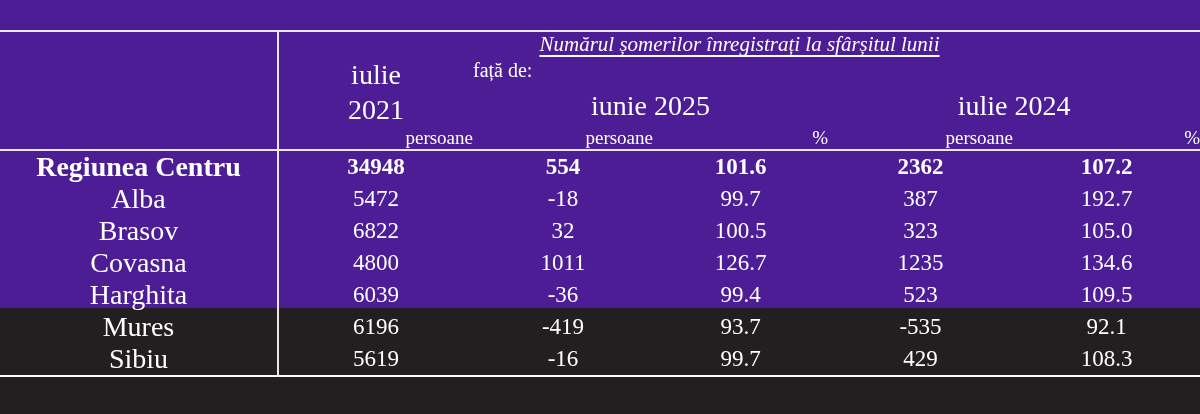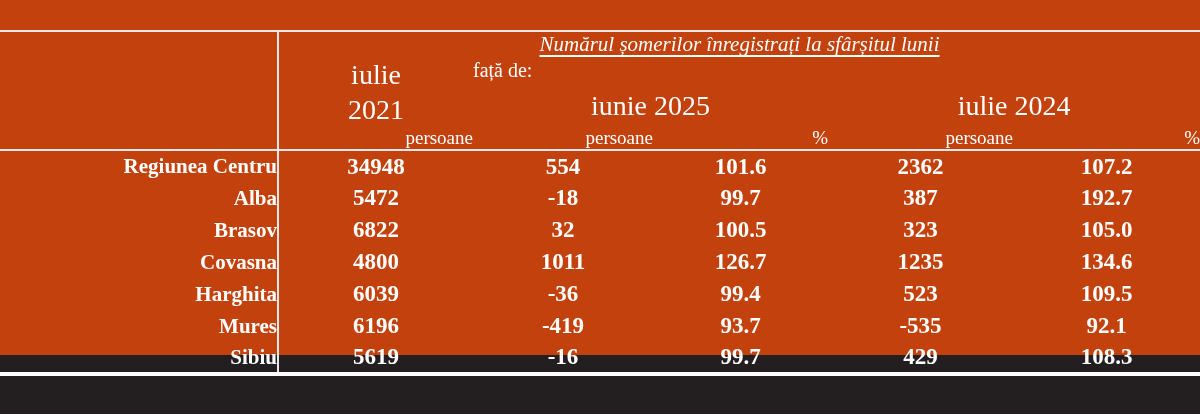--- a/index.html
+++ b/index.html
@@ -10,22 +10,22 @@
   body {
     width: 1200px;
     height: 414px;
     overflow: hidden;
     font-family: "Liberation Serif", serif;
     color: #ffffff;
   }
   .page {
     position: relative;
     width: 1200px;
-    height: 355px;
-    background: #c2410c;
+    height: 308px;
+    background: #4c1d95;
   }
   table.stats {
     position: absolute;
     left: 0;
     top: 30px;
     width: 1200px;
     border-collapse: collapse;
     table-layout: fixed;
   }
   table.stats td, table.stats th {
@@ -36,21 +36,21 @@
   }
   
   col.c0 { width: 278px; }
   col.c1 { width: 195px; }
   col.c2 { width: 180px; }
   col.c3 { width: 175px; }
   col.c4 { width: 185px; }
   col.c5 { width: 187px; }
 
   .rule-top { border-top: 2px solid #e8e8e8; }
-  .rule-bottom { border-bottom: 4px solid #ffffff; }
+  .rule-bottom { border-bottom: 2px solid #ffffff; }
   .vline { border-left: 2px solid #e8e8e8; }
 
   .hdr-main {
     text-align: center;
     font-style: italic;
     font-weight: bold;
     font-size: 21px;
     padding: 8px 0 6px 0;
     text-decoration: underline;
     text-underline-offset: 4px;
@@ -65,35 +65,35 @@
     font-size: 28px;
     line-height: 1.25;
     padding: 2px 0 2px 0;
   }
   .hdr-unit {
     text-align: right;
     font-size: 19px;
     padding: 2px 0 4px 0;
   }
   .region-cell {
-    text-align: right;
+    text-align: center;
     padding-left: 16px;
-    font-size: 21px;
+    font-size: 28px;
   }
   .num-cell {
     text-align: center;
     font-size: 23px;
   }
   tr.total .region-cell,
   tr.total .num-cell {
     font-weight: bold;
   }
   tr.datarow .region-cell,
   tr.datarow .num-cell {
-    font-weight: bold;
+    font-weight: normal;
   }
   .row-pad { height: 32px; }
   .spacer-left { height: 100%; }
 </style>
 </head>
 <body>
 
 <div class="page">
 
   <table class="stats">

